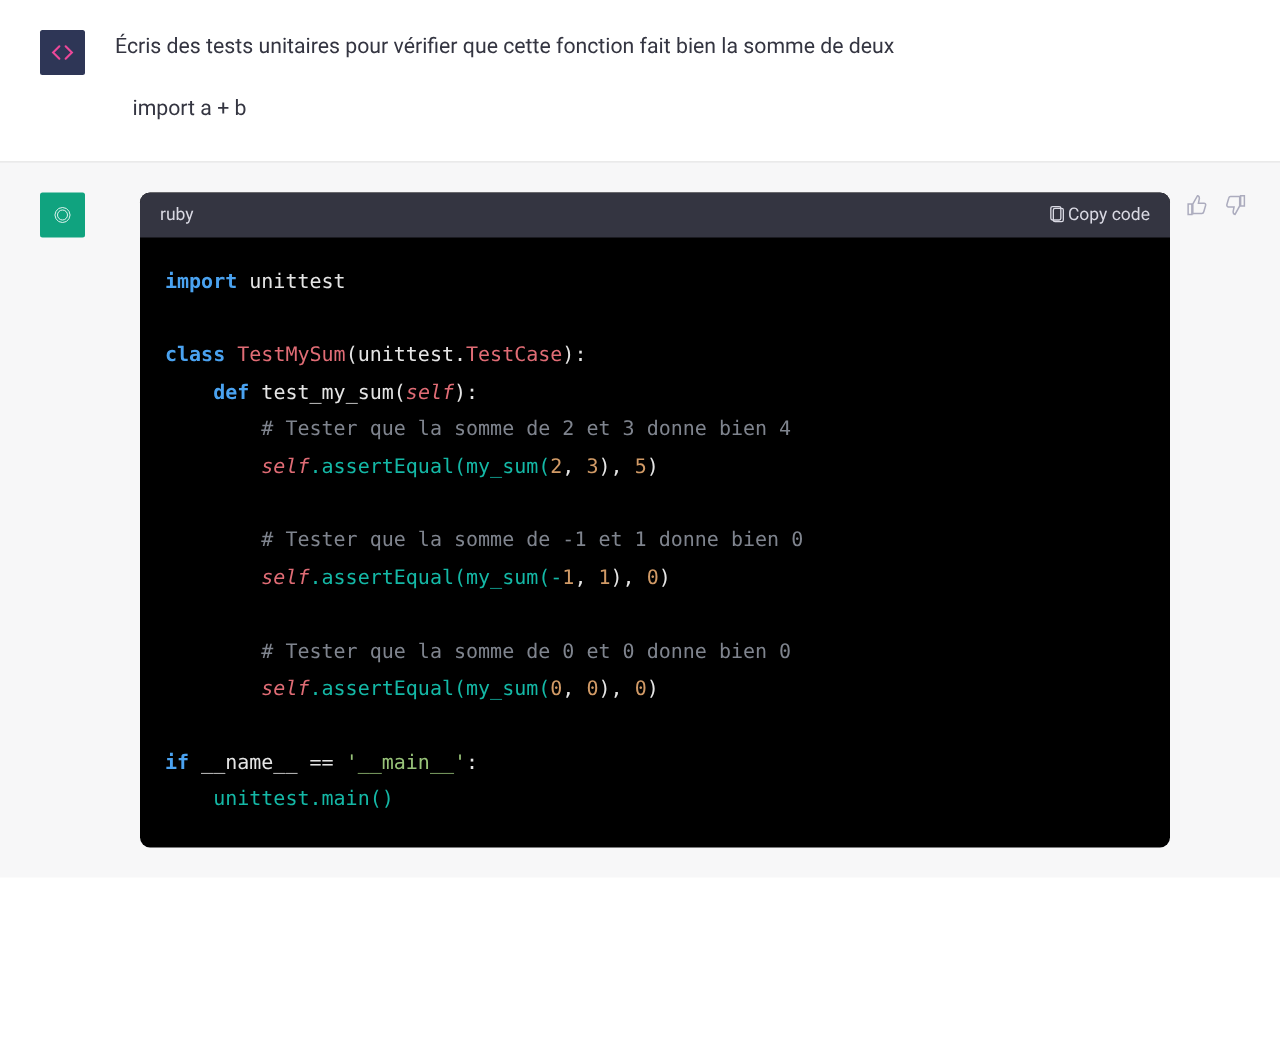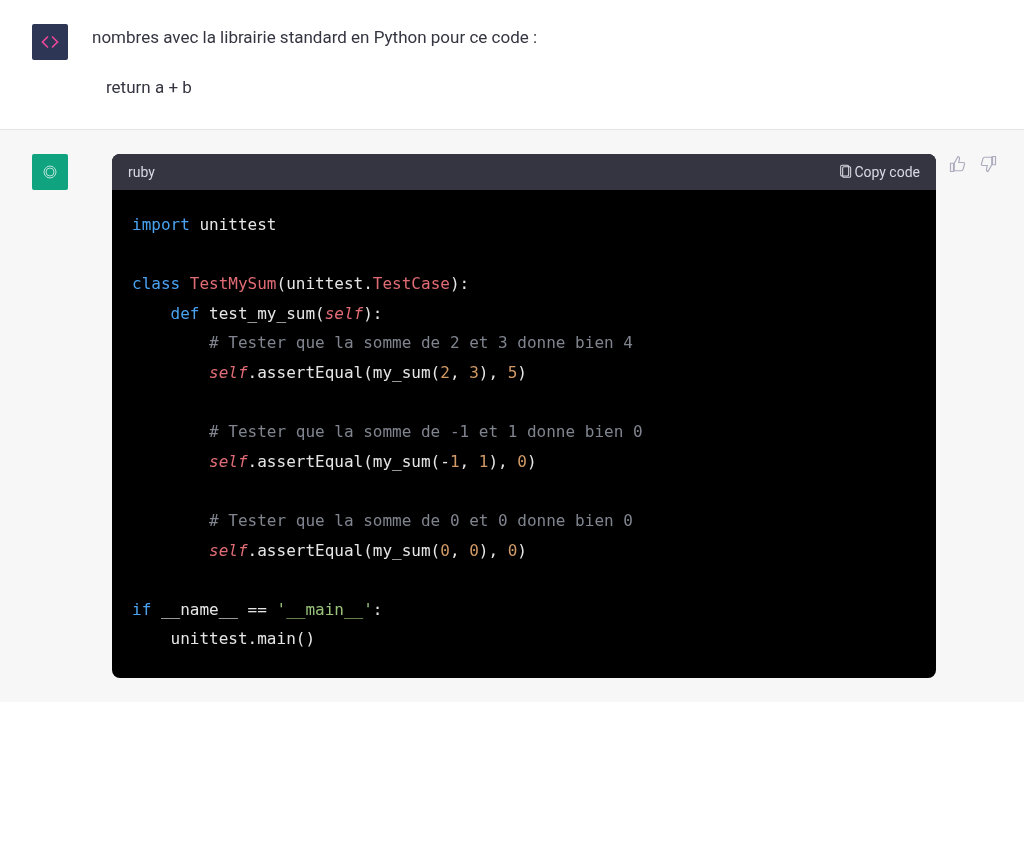--- a/index.html
+++ b/index.html
@@ -81,44 +81,44 @@
   }
   .copy-group svg { width: 16px; height: 16px; stroke: #d9d9e3; fill: none; stroke-width: 1.6; }
   .code-body {
     padding: 20px 20px 24px 20px;
     font-family: "SF Mono", Menlo, Monaco, Consolas, monospace;
     font-size: 16px;
     line-height: 1.85;
     color: #e5e5e5;
     white-space: pre;
   }
-  .tok-key { color: #4aa2f0; }
+  .tok-key { color: #4aa2f0; font-weight: bold; }
   .tok-cls { color: #e06c75; text-align: center; }
   .tok-fn  { color: #e5e5e5; text-align: center; }
   .tok-self{ color: #e06c75; font-style: italic; }
   .tok-num { color: #d19a66; }
   .tok-cmt { color: #7f848e; }
   .tok-str { color: #98c379; }
   .tok-pln { color: #e5e5e5; }
-  .tok-call{ color: #e5e5e5; }
+  .tok-call{ color: #14b8a6; }
 </style>
 </head>
 <body>
 
 <div class="message-row user-row">
   <div class="avatar user-avatar">
     <svg viewBox="0 0 24 24">
       <path d="M9 18l-6-6 6-6" stroke="#ec4899" stroke-width="2" fill="none" stroke-linecap="round"></path>
       <path d="M15 6l6 6-6 6" stroke="#ec4899" stroke-width="2" fill="none" stroke-linecap="round"></path>
     </svg>
   </div>
   <div class="msg-body">
-    <p>nombres avec la librairie standard en Python pour ce code :</p>
+    <p>Écris des tests unitaires pour vérifier que cette fonction fait bien la somme de deux</p>
     <div class="blank-line"></div>
-    <p class="indent-line">return a + b</p>
+    <p class="indent-line">import a + b</p>
   </div>
 </div>
 
 <div class="message-row assistant-row">
   <div class="avatar assistant-avatar">
     <svg viewBox="0 0 40 40">
       <g stroke="#ffffff" stroke-width="1.4" fill="none">
         <circle cx="20" cy="20" r="8"></circle>
         <path d="M20 8 a12 12 0 0 1 10.4 6"></path>
         <path d="M30.4 14 a12 12 0 0 1 0 12"></path>

